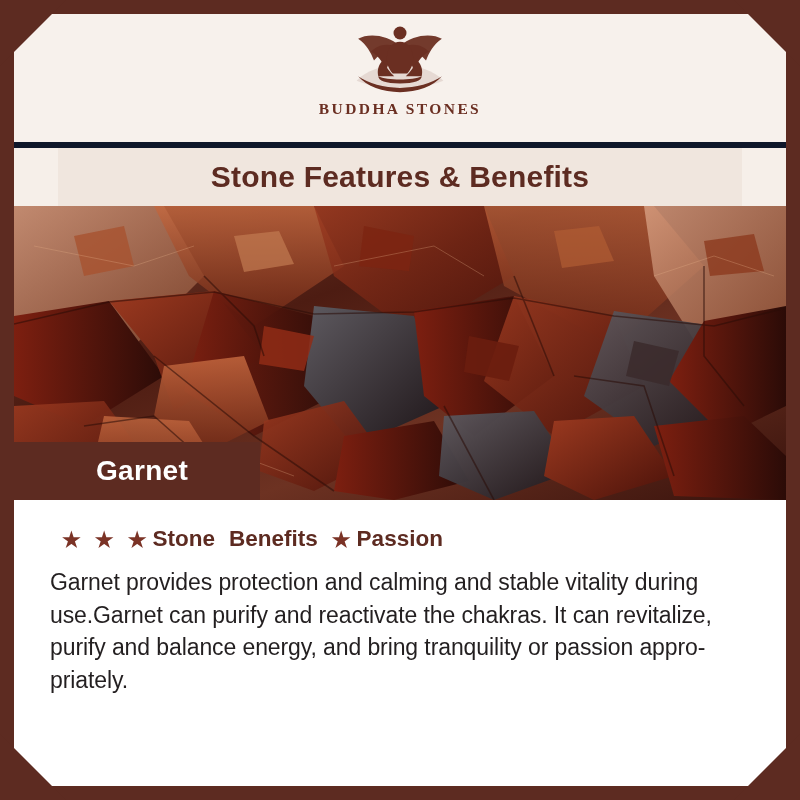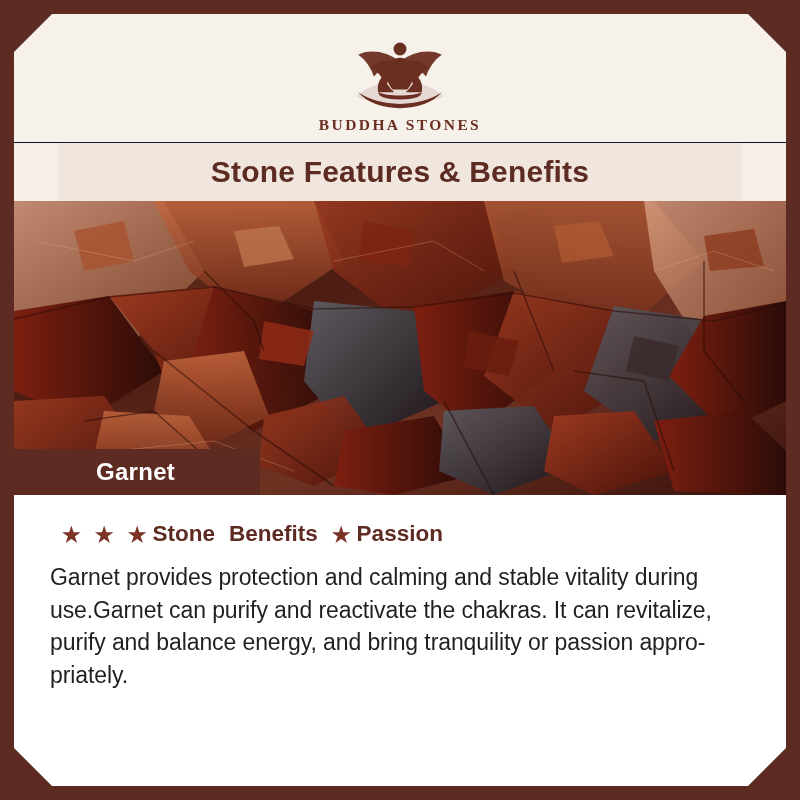--- a/index.html
+++ b/index.html
@@ -55,21 +55,21 @@
   }
 
   
   .logo-area {
     height: 128px;
     background: #f7f1ec;
     display: flex;
     flex-direction: column;
     align-items: center;
     justify-content: flex-start;
-    padding-top: 22px;
+    padding-top: 6px;
     box-sizing: border-box;
   }
   .logo-mark {
     width: 116px;
     height: 78px;
     display: block;
   }
   .brand {
     font-size: 15.5px;
     letter-spacing: 2.4px;
@@ -80,21 +80,21 @@
   }
 
   
   .title-bar {
     position: relative;
     height: 58px;
     background: #f0e6de;
     display: flex;
     align-items: center;
     justify-content: center;
-    border-top: 1px solid #0f172a;
+    border-top: 6px solid #0f172a;
   }
   .title-bar .tab-left, .title-bar .tab-right {
     position: absolute;
     top: 0;
     width: 44px;
     height: 100%;
     background: #f6efe9;
   }
   .title-bar .tab-left { left: 0; }
   .title-bar .tab-right { right: 0; }
@@ -121,30 +121,30 @@
     width: 100%;
     height: 100%;
     display: block;
   }
 
   
   .caption {
     position: absolute;
     left: 0;
     bottom: 0;
-    height: 46px;
+    height: 58px;
     min-width: 246px;
     background: #5d2b21;
     color: #ffffff;
     display: flex;
     align-items: center;
     padding-left: 82px;
     padding-right: 42px;
     box-sizing: border-box;
-    font-size: 24px;
+    font-size: 28px;
     font-weight: bold;
     letter-spacing: 0.3px;
     z-index: 5;
     margin-top: 47px;
   }
 
   
   .content {
     background: #ffffff;
     padding: 26px 34px 0 34px;

